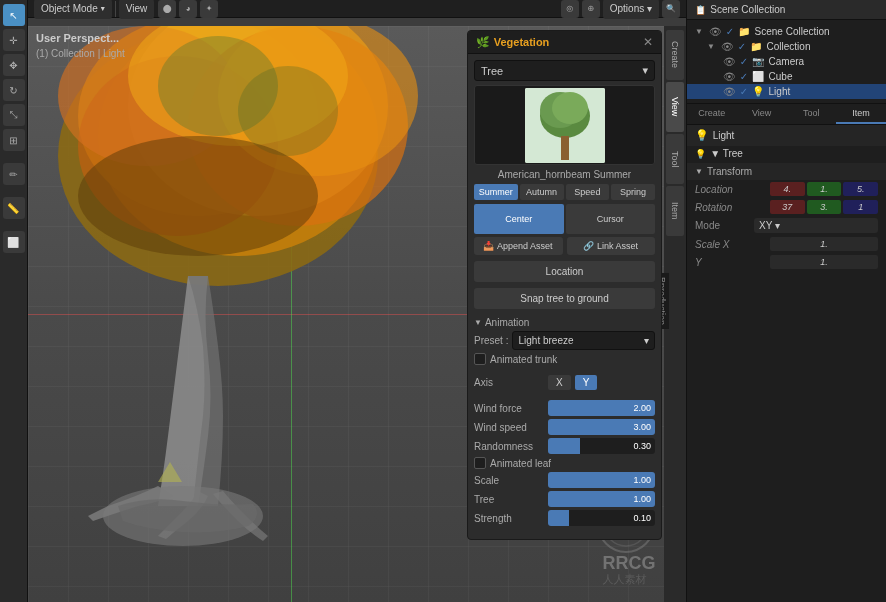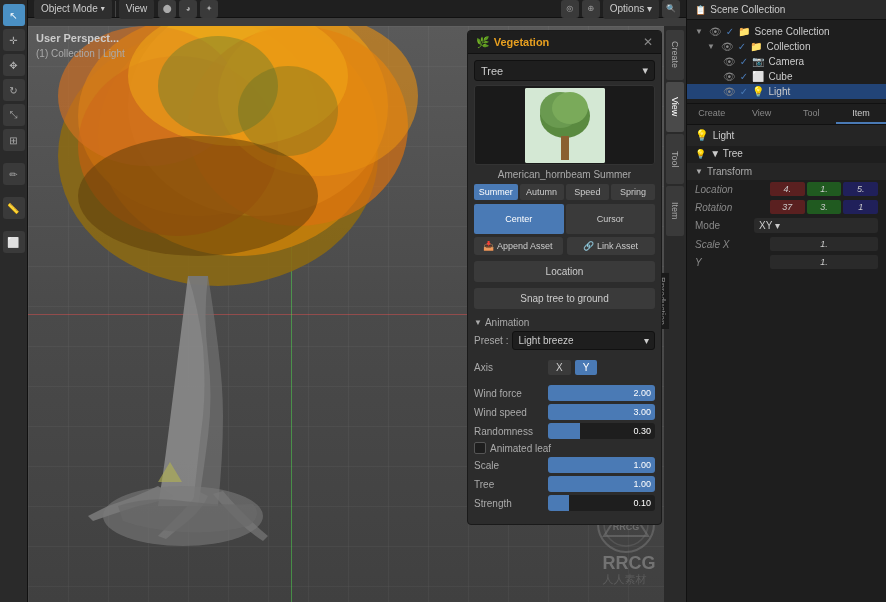--- a/index.html
+++ b/index.html
@@ -298,20 +298,24 @@
         <div class="veg-section-label">Animation</div>
 
         <div class="preset-row">
           <span>Preset :</span>
           <div class="preset-select">
             <span>Light breeze</span>
             <span>▾</span>
           </div>
         </div>
 
+        <div class="checkbox-row">
+          <div class="checkbox-box"></div>
+          <span>Animated trunk</span>
+        </div>
 
         <div class="axis-row">
           <span class="slider-label">Axis</span>
           <div class="axis-btn">X</div>
           <div class="axis-btn active">Y</div>
         </div>
 
         <div class="slider-row">
           <span class="slider-label">Wind force</span>
           <div class="slider-track" style="--fill:40%;">

